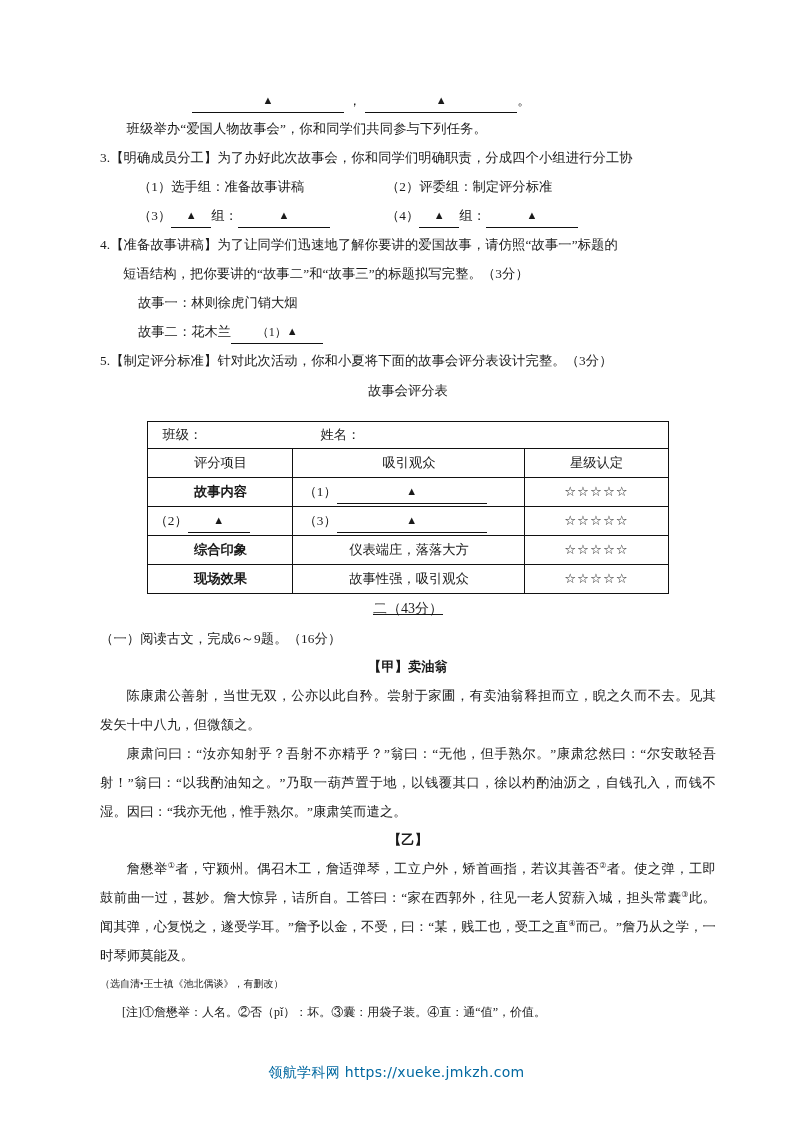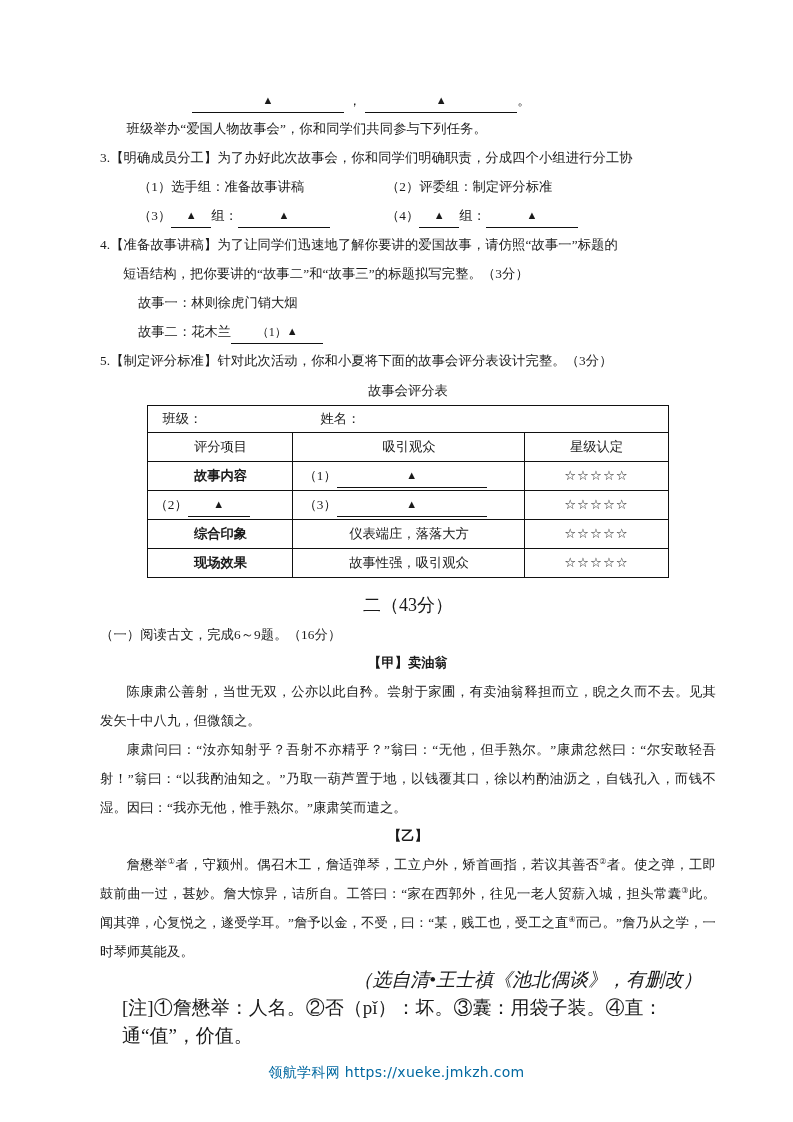--- a/index.html
+++ b/index.html
@@ -105,21 +105,21 @@
 
   
   .tbl-title {
     text-align: center;
     font-size: 13.3px;
     line-height: 24px;
     margin-top: 4px;
   }
   table.score {
     border-collapse: collapse;
-    margin: 2px auto 0 auto;
+    margin: 18px auto 0 auto;
     width: 520px;
     table-layout: fixed;
   }
   table.score td {
     border: 1px solid #111;
     height: 28px;
     font-size: 13.3px;
     text-align: center;
     padding: 0 4px;
     vertical-align: middle;
@@ -133,39 +133,39 @@
   table.score td.hdrow .nm { padding-left: 118px; }
   .col-a { width: 145px; }
   .col-b { width: 232px; }
   .col-c { width: 143px; }
   .stars { letter-spacing: 1px; font-size: 12px; }
   td.leftcell { text-align: center; font-weight: bold; }
 
   
   .sec-center {
     text-align: center;
-    font-size: 18px;
+    font-size: 14px;
     line-height: 30px;
-    margin-top: 12px;
+    margin-top: 0;
+    text-decoration: underline;
   }
   .bold-center {
     text-align: center;
     font-size: 13.3px;
     font-weight: bold;
     line-height: 28px;
   }
   .right-attr {
-    text-align: right;
-    font-size: 19px;
+    text-align: left;
+    font-size: 10px;
     line-height: 28px;
     padding-right: 14px;
-    font-style: italic;
   }
   .note {
-    font-size: 19px;
+    font-size: 12px;
     line-height: 28px;
     padding-left: 22px;
   }
   sup {
     font-size: 8px;
     vertical-align: super;
     line-height: 0;
   }
 
   

